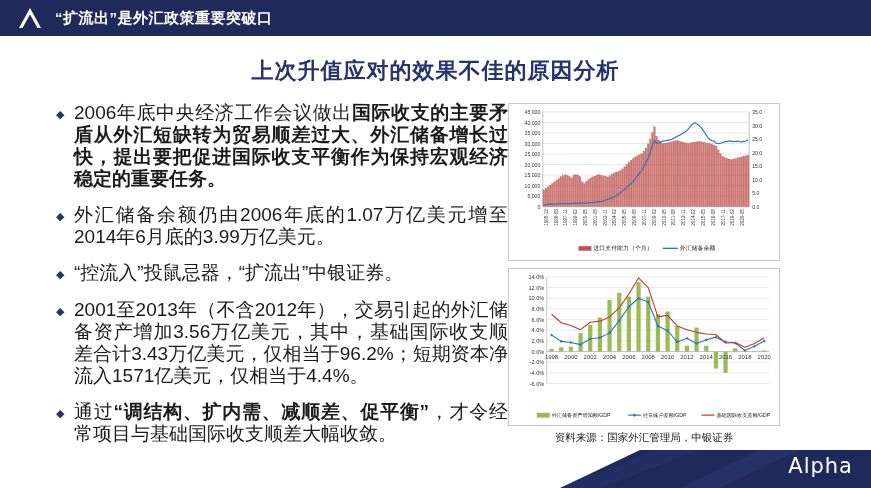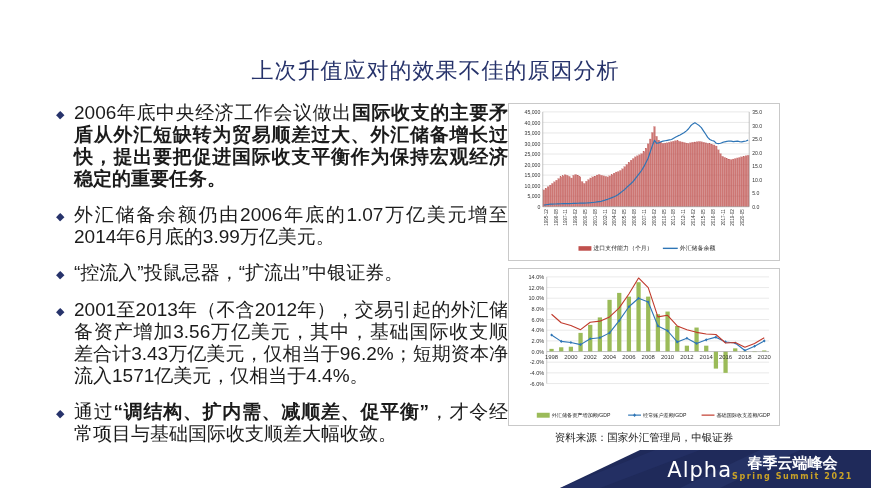--- a/index.html
+++ b/index.html
@@ -26,21 +26,21 @@
     letter-spacing: 0.5px;
     white-space: nowrap;
   }
 
   
   .slide-title {
     position: absolute; left: 0; top: 56px; width: 871px;
     text-align: center;
     color: #27336b;
     font-size: 22px;
-    font-weight: normal;
+    font-weight: bold;
     letter-spacing: 1px;
   }
 
   
   .bullets {
     position: absolute; left: 56px; top: 102px; width: 452px;
   }
   .bullet { display: flex; margin-bottom: 14px; }
   .bullet-marker {
     flex: none; width: 18px; color: #27336b;
@@ -96,20 +96,27 @@
     font-weight: bold;
     font-family: "DejaVu Sans", sans-serif;
   }
   .brand-stack { display: flex; flex-direction: column; align-items: center; padding-bottom: 2px; }
 </style>
 </head>
 <body>
 
 <div class="slide">
 
+  <div class="header">
+    <svg class="header-logo" viewBox="0 0 26 22">
+      <path d="M13 1 L24 21 L20.5 21 L13 7.5 L5.5 21 L2 21 Z" fill="#ffffff"></path>
+      <path d="M13 11 L17 21 L9 21 Z" fill="#1f2a5a"></path>
+    </svg>
+    <div class="header-title">“扩流出”是外汇政策重要突破口</div>
+  </div>
 
   <div class="slide-title">上次升值应对的效果不佳的原因分析</div>
 
   <div class="bullets" id="bullet-list">
       <div class="bullet">
         <div class="bullet-marker">◆</div>
         <div class="bullet-text">2006年底中央经济工作会议做出<b>国际收支的主要矛盾从外汇短缺转为贸易顺差过大、外汇储备增长过快，提出要把促进国际收支平衡作为保持宏观经济稳定的重要任务。</b></div>
       </div>
       <div class="bullet">
         <div class="bullet-marker">◆</div>
@@ -390,20 +397,16 @@
 
   <div class="footer">
     <svg class="footer-bg" viewBox="0 0 871 38" preserveAspectRatio="none">
       <polygon points="0,0 871,0 871,38 0,38" fill="#ffffff"></polygon>
       <polygon points="640,0 871,0 871,38 560,38" fill="#1f2a5a"></polygon>
       <polygon points="655,0 700,0 600,38 560,38" fill="#27336b" opacity="0.55"></polygon>
       <polygon points="760,0 800,0 720,38 680,38" fill="#2b3a70" opacity="0.5"></polygon>
     </svg>
     <div class="footer-brand">
       <div class="brand-alpha">Alpha</div>
-      <div class="brand-stack">
-        <div class="brand-cn">春季云端峰会</div>
-        <div class="brand-en">Spring Summit 2021</div>
-      </div>
     </div>
   </div>
 
 </div>
 
 </body></html>

